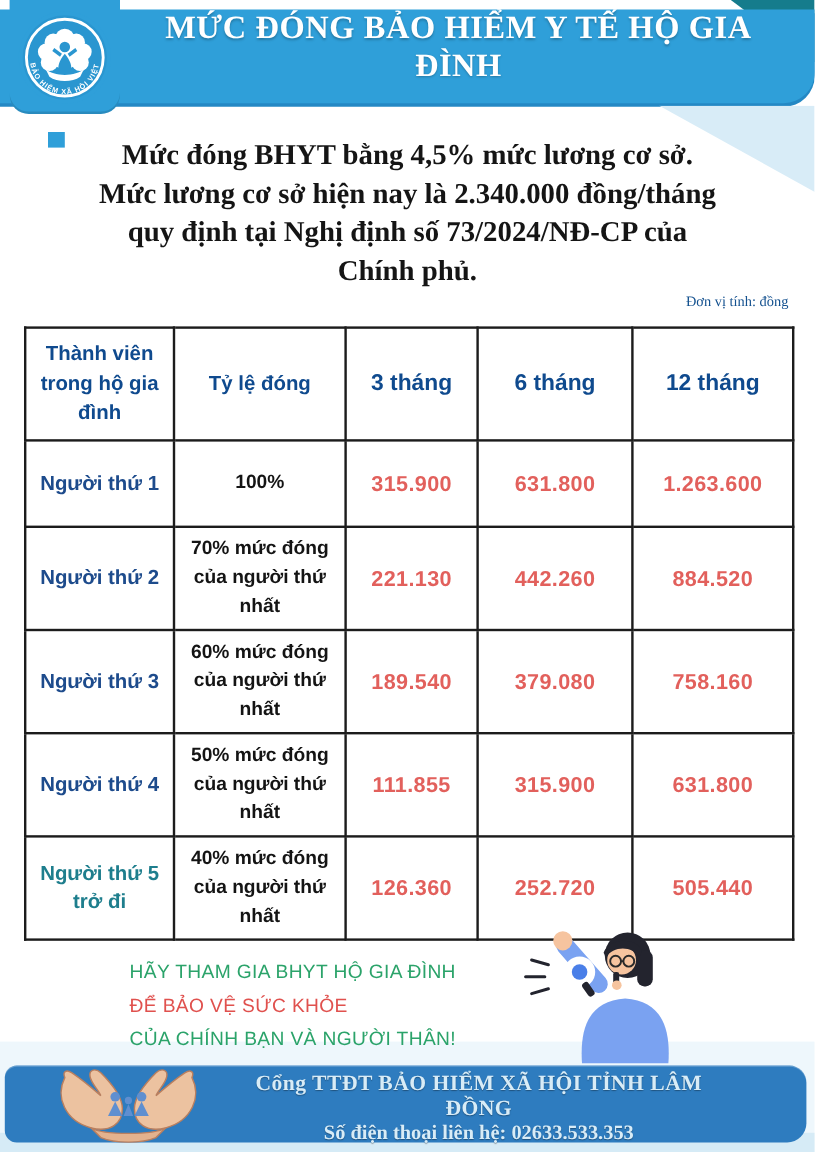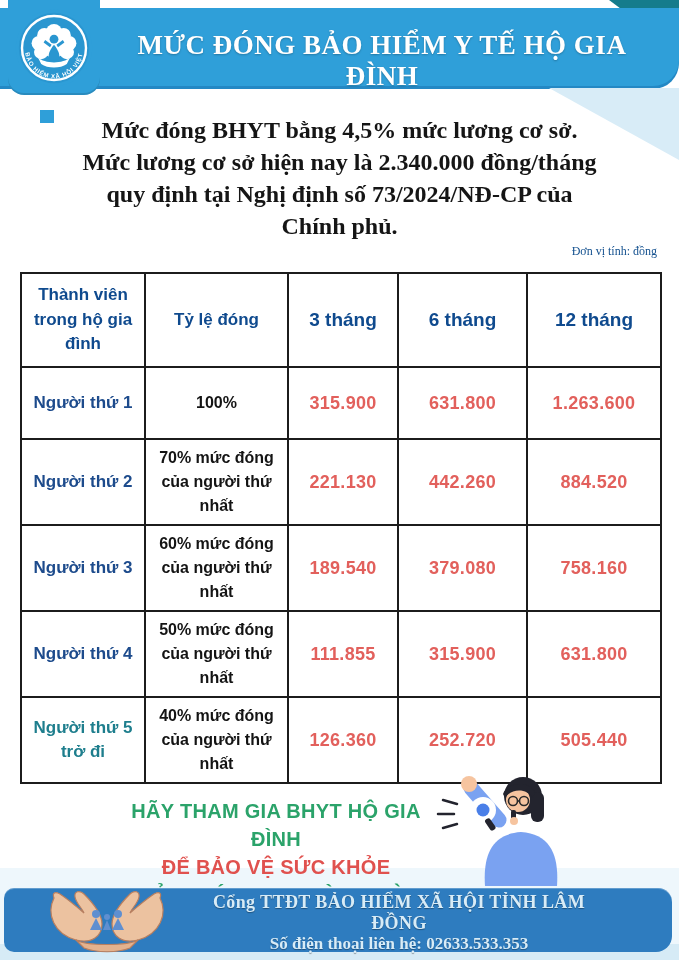--- a/index.html
+++ b/index.html
@@ -17,21 +17,21 @@
   .bottom-strip{position:absolute;left:0;top:944px;width:100%;height:16px;background:#d6ebf6;}
   .lower-tint{position:absolute;left:0;top:868px;width:100%;height:92px;background:#eef7fc;}
 
   
   .logo-badge{position:absolute;left:8px;top:0;width:92px;height:95px;background:#2f9fd9;
     border-radius:0 0 16px 16px;display:flex;align-items:center;justify-content:center;
     box-shadow:inset 0 -2px 0 rgba(0,0,0,0.12);}
   .logo-badge svg{width:80px;height:80px;}
 
   
-  .page-title{position:absolute;left:104px;top:22px;width:556px;height:78px;display:flex;
+  .page-title{position:absolute;left:104px;top:0;width:556px;height:78px;display:flex;
     align-items:center;justify-content:center;text-align:center;color:#ffffff;
     font-family:"Liberation Serif",serif;font-weight:bold;font-size:27px;letter-spacing:0.5px;
     text-shadow:0 1px 2px rgba(0,0,0,0.25);}
 
   
   .intro{position:absolute;left:20px;top:114px;width:639px;text-align:center;
     font-family:"Liberation Serif",serif;font-weight:bold;color:#151515;
     font-size:24px;line-height:32px;}
   .unit-note{position:absolute;right:22px;top:244px;color:#14518f;
     font-family:"Liberation Serif",serif;font-weight:normal;font-size:12px;}
@@ -44,22 +44,22 @@
   table.rates th,table.rates td{border:2px solid #1c1c1c;text-align:center;vertical-align:middle;padding:6px 10px;}
   table.rates thead th{height:80px;color:#0f4a8e;font-weight:bold;font-size:17px;line-height:1.45;}
   table.rates thead th.month{font-size:19px;}
   td.member{color:#1d4b8c;font-weight:bold;font-size:17px;line-height:1.4;}
   tr.last td.member{color:#1e7e8d;border-radius:28px;}
   td.rate{color:#141414;font-weight:bold;font-size:16px;line-height:1.5;padding:8px 14px;}
   td.amount{color:#e2605c;font-weight:bold;font-size:18px;letter-spacing:0.3px;}
   tr.r1 td{height:58px;margin-left:28px;} tr.r2 td,tr.r3 td,tr.r4 td{height:72px;} tr.r5 td{height:68px;}
 
   
-  .cta{position:absolute;left:108px;top:797px;width:336px;text-align:center;
-    font-weight:bold;font-size:20px;line-height:28px;letter-spacing:0.3px;}
+  .cta{position:absolute;left:108px;top:797px;width:336px;text-align:left;
+    font-weight:normal;font-size:16px;line-height:28px;letter-spacing:0.3px;}
   .cta .green{color:#2ba36a;} .cta .red{color:#e0514e;}
 
   
   .announcer{position:absolute;left:433px;top:768px;width:160px;height:120px;}
 
   
   .footer-bar{position:absolute;left:4px;top:888px;width:668px;height:64px;background:#2e7cbf;
     border-radius:10px 14px 16px 10px;box-shadow:inset 0 1px 0 rgba(255,255,255,0.25);}
   .hands{position:absolute;left:42px;top:870px;width:130px;height:84px;}
   .footer-text{position:absolute;left:184px;top:892px;width:430px;text-align:center;

